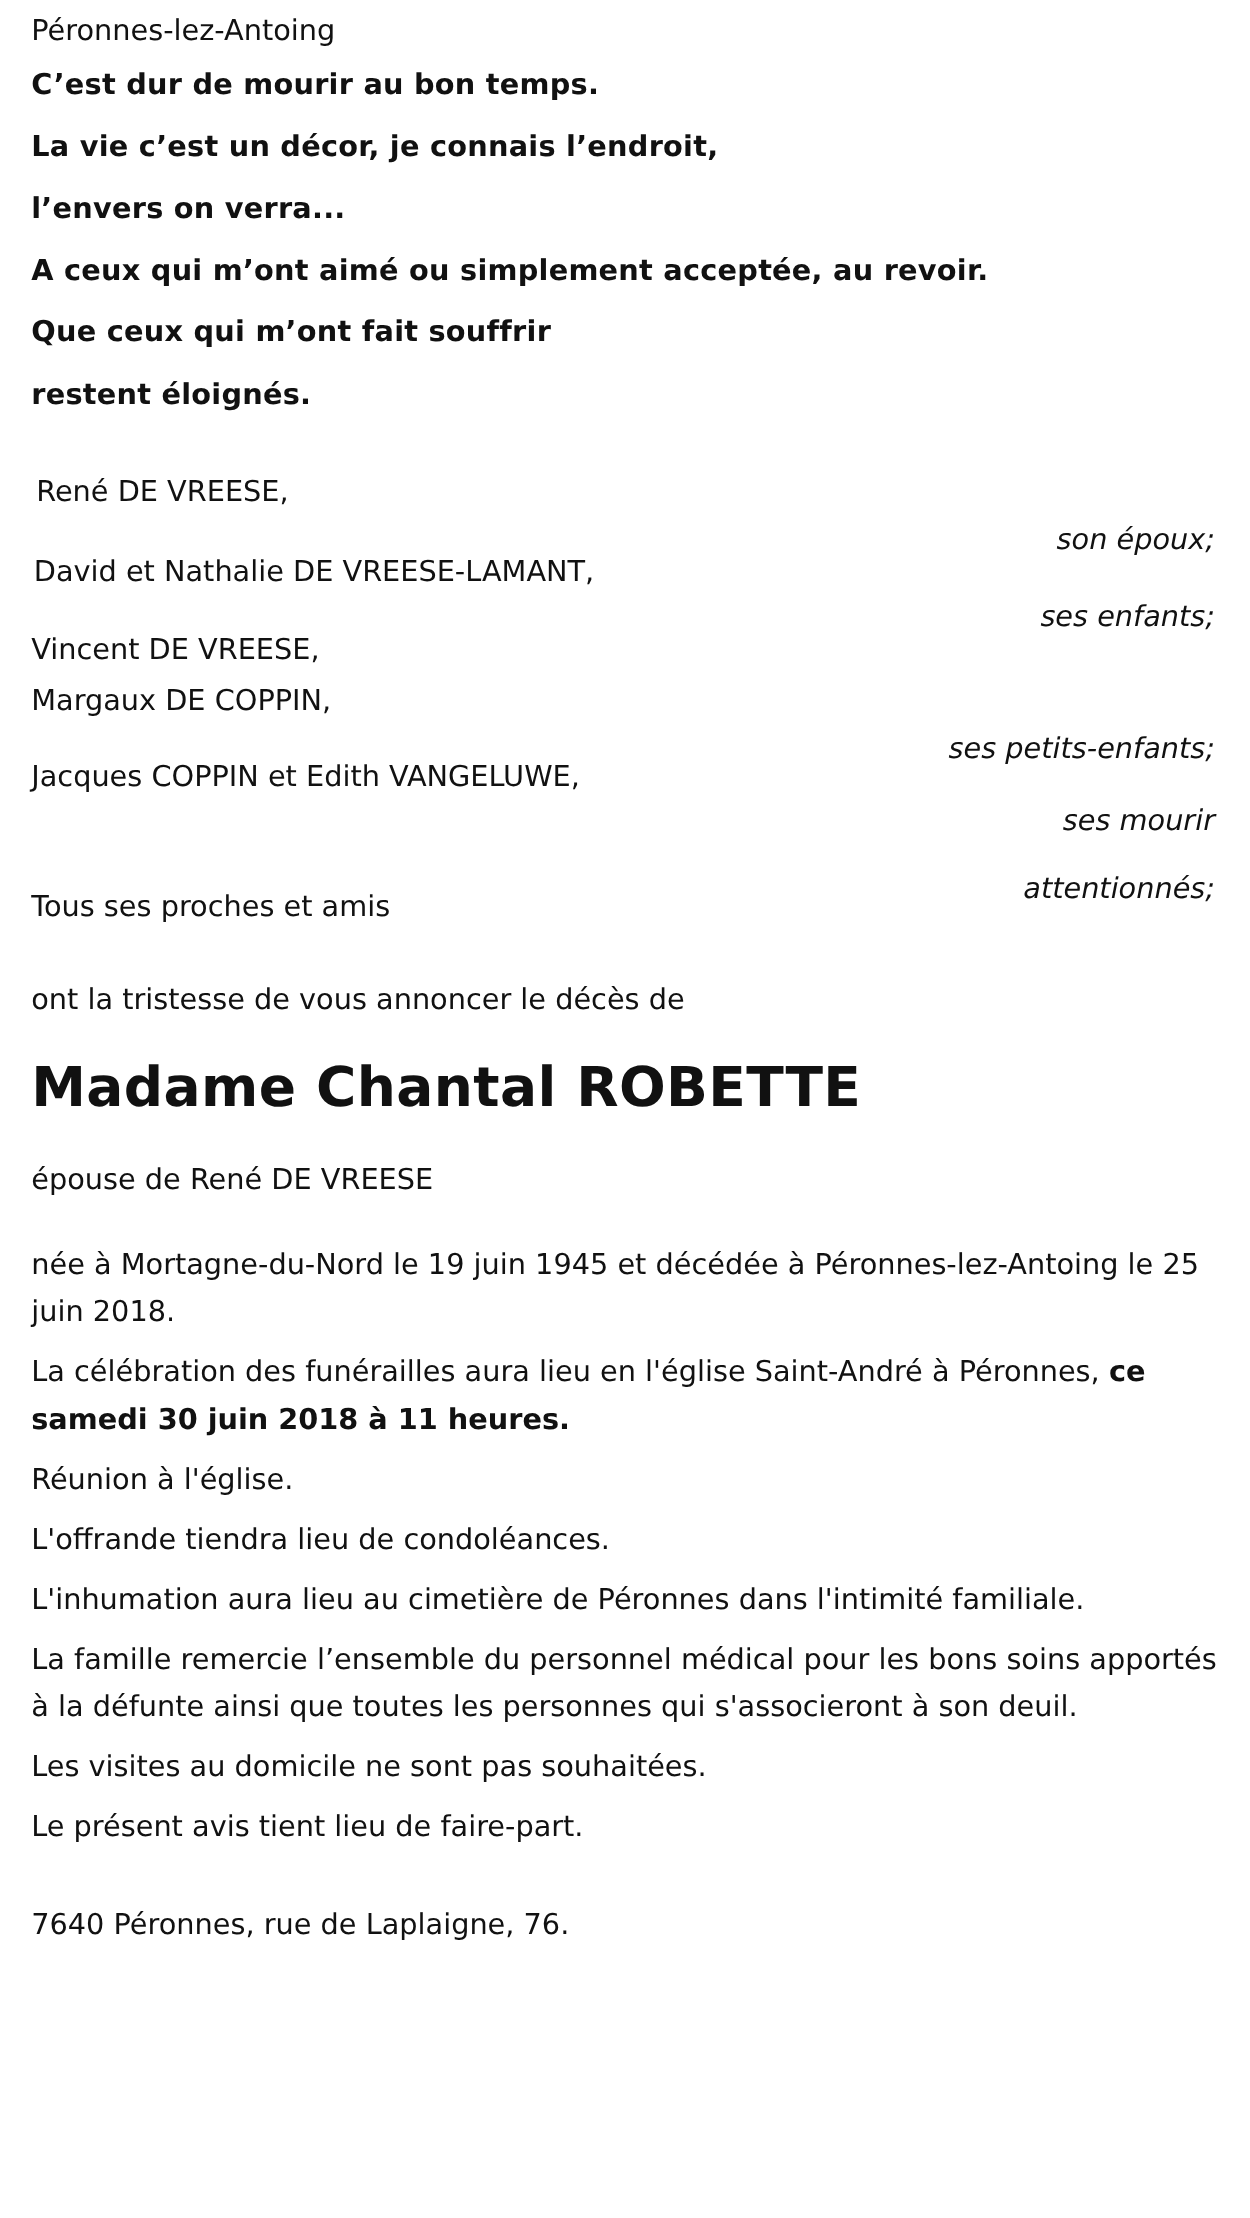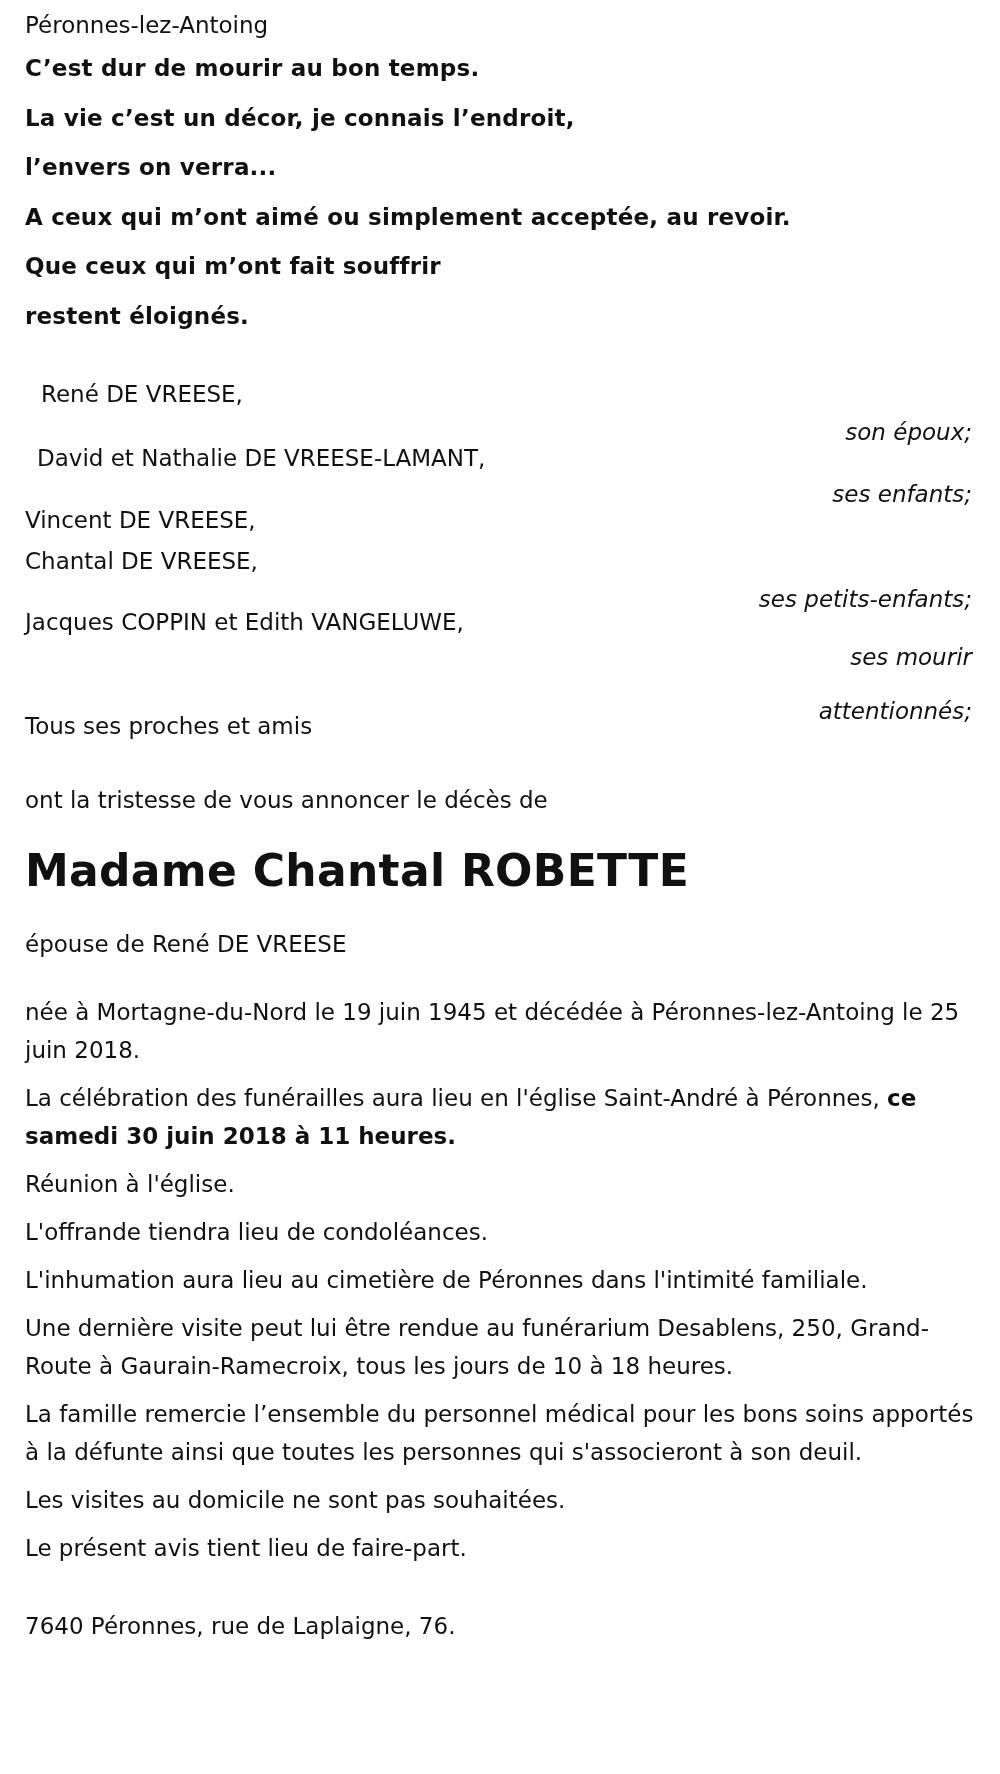--- a/index.html
+++ b/index.html
@@ -43,25 +43,25 @@
       line-height: 38px;
     }
     .fam-role {
       text-align: right;
       font-style: italic;
       line-height: 38px;
       margin: 16px;
       padding-right: 0;
     }
     .fam-row.r1 { height: 64px; }
-    .fam-row.r1 .fam-names { position: absolute; top: 0; left: 16px; }
+    .fam-row.r1 .fam-names { position: absolute; top: 0; left: 4px; }
     .fam-row.r1 .fam-role { position: absolute; top: 22px; right: 0; }
 
     .fam-row.r2 { height: 61px; }
-    .fam-row.r2 .fam-names { position: absolute; top: 0; left: 12px; }
+    .fam-row.r2 .fam-names { position: absolute; top: 0; left: 2px; }
     .fam-row.r2 .fam-role { position: absolute; top: 20px; right: 0; }
 
     .fam-row.r3 { height: 103px; }
     .fam-row.r3 .fam-names { position: absolute; top: 0; left: 0; }
     .fam-row.r3 .fam-names .line { line-height: 41px; }
     .fam-row.r3 .fam-role { position: absolute; top: 64px; right: 0; }
 
     .fam-row.r4 { height: 104px; }
     .fam-row.r4 .fam-names { position: absolute; top: 0; left: 0; }
     .fam-row.r4 .fam-role-wrap { position: absolute; top: 19px; right: 0; text-align: right; }
@@ -128,21 +128,21 @@
     <div class="fam-row r2">
       <div class="fam-names">
         <p class="line">David et Nathalie DE VREESE-LAMANT,</p>
       </div>
       <p class="fam-role">ses enfants;</p>
     </div>
 
     <div class="fam-row r3">
       <div class="fam-names">
         <p class="line">Vincent DE VREESE,</p>
-        <p class="line">Chantal DE VREESE,</p>
+        <p class="line">Margaux DE COPPIN,</p>
       </div>
       <p class="fam-role">ses petits-enfants;</p>
     </div>
 
     <div class="fam-row r4">
       <div class="fam-names">
         <p class="line">Jacques COPPIN et Edith VANGELUWE,</p>
       </div>
       <div class="fam-role-wrap">
         <p class="fam-role">ses mourir</p>
@@ -158,21 +158,20 @@
   <h1 class="deceased-name">Madame Chantal ROBETTE</h1>
 
   <p class="line spouse">épouse de René DE VREESE</p>
 
   <div class="details">
     <p class="para">née à Mortagne-du-Nord le 19 juin 1945 et décédée à Péronnes-lez-Antoing le 25 juin 2018.</p>
     <p class="para"><span>La célébration des funérailles aura lieu en l'église Saint-André à Péronnes, </span><strong>ce samedi 30 juin 2018 à 11 heures.</strong></p>
     <p class="para">Réunion à l'église.</p>
     <p class="para">L'offrande tiendra lieu de condoléances.</p>
     <p class="para">L'inhumation aura lieu au cimetière de Péronnes dans l'intimité familiale.</p>
-    <p class="para">Une dernière visite peut lui être rendue au funérarium Desablens, 250, Grand-Route à Gaurain-Ramecroix, tous les jours de 10 à 18 heures.</p>
     <p class="para">La famille remercie l’ensemble du personnel médical pour les bons soins apportés à la défunte ainsi que toutes les personnes qui s'associeront à son deuil.</p>
     <p class="para">Les visites au domicile ne sont pas souhaitées.</p>
     <p class="para">Le présent avis tient lieu de faire-part.</p>
   </div>
 
   <p class="line address">7640 Péronnes, rue de Laplaigne, 76.</p>
 
 </div>
 
 </body></html>

